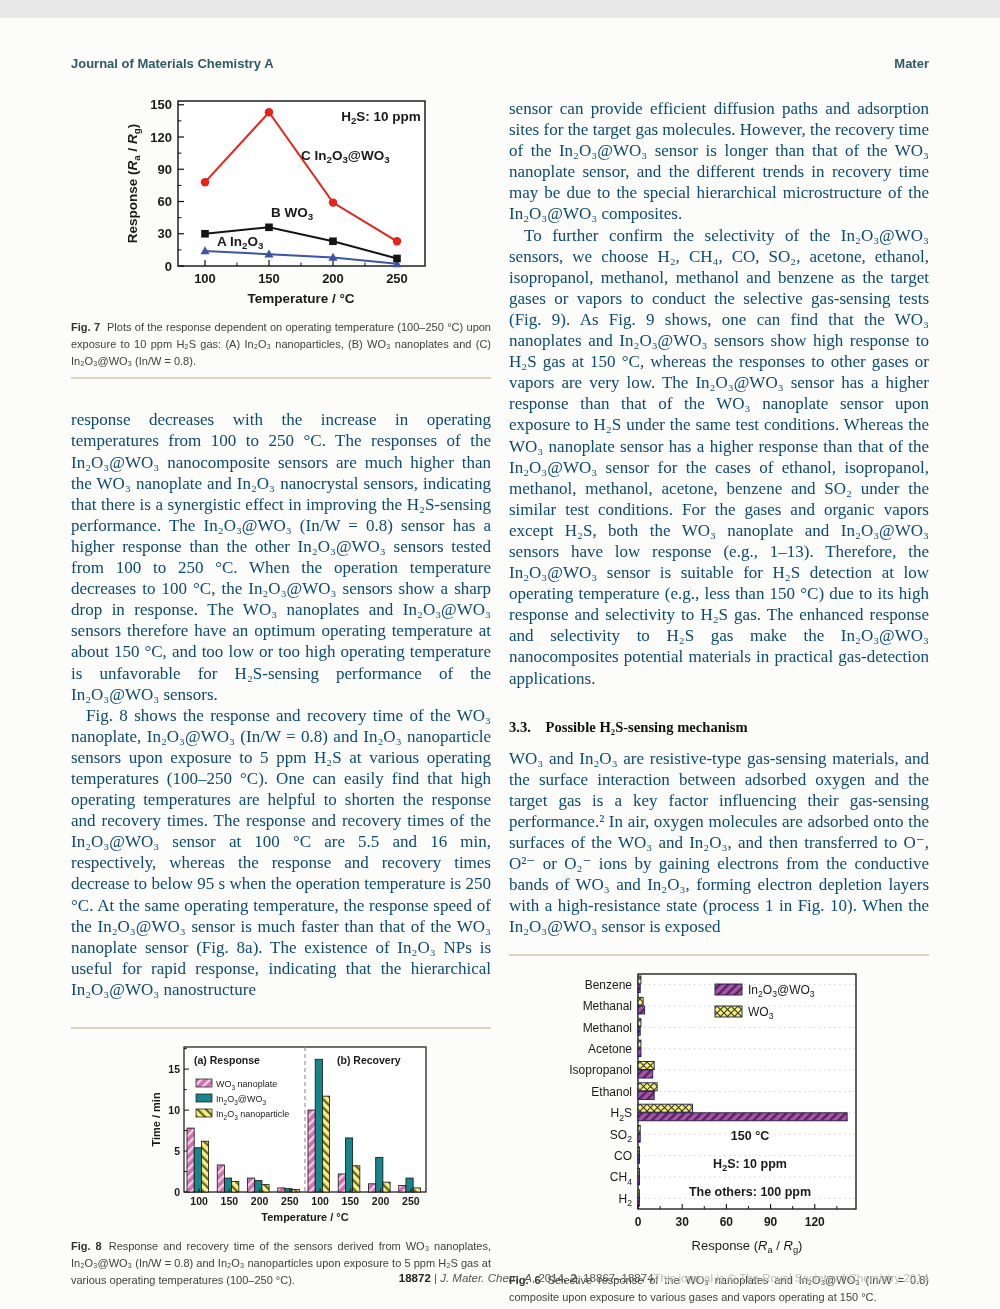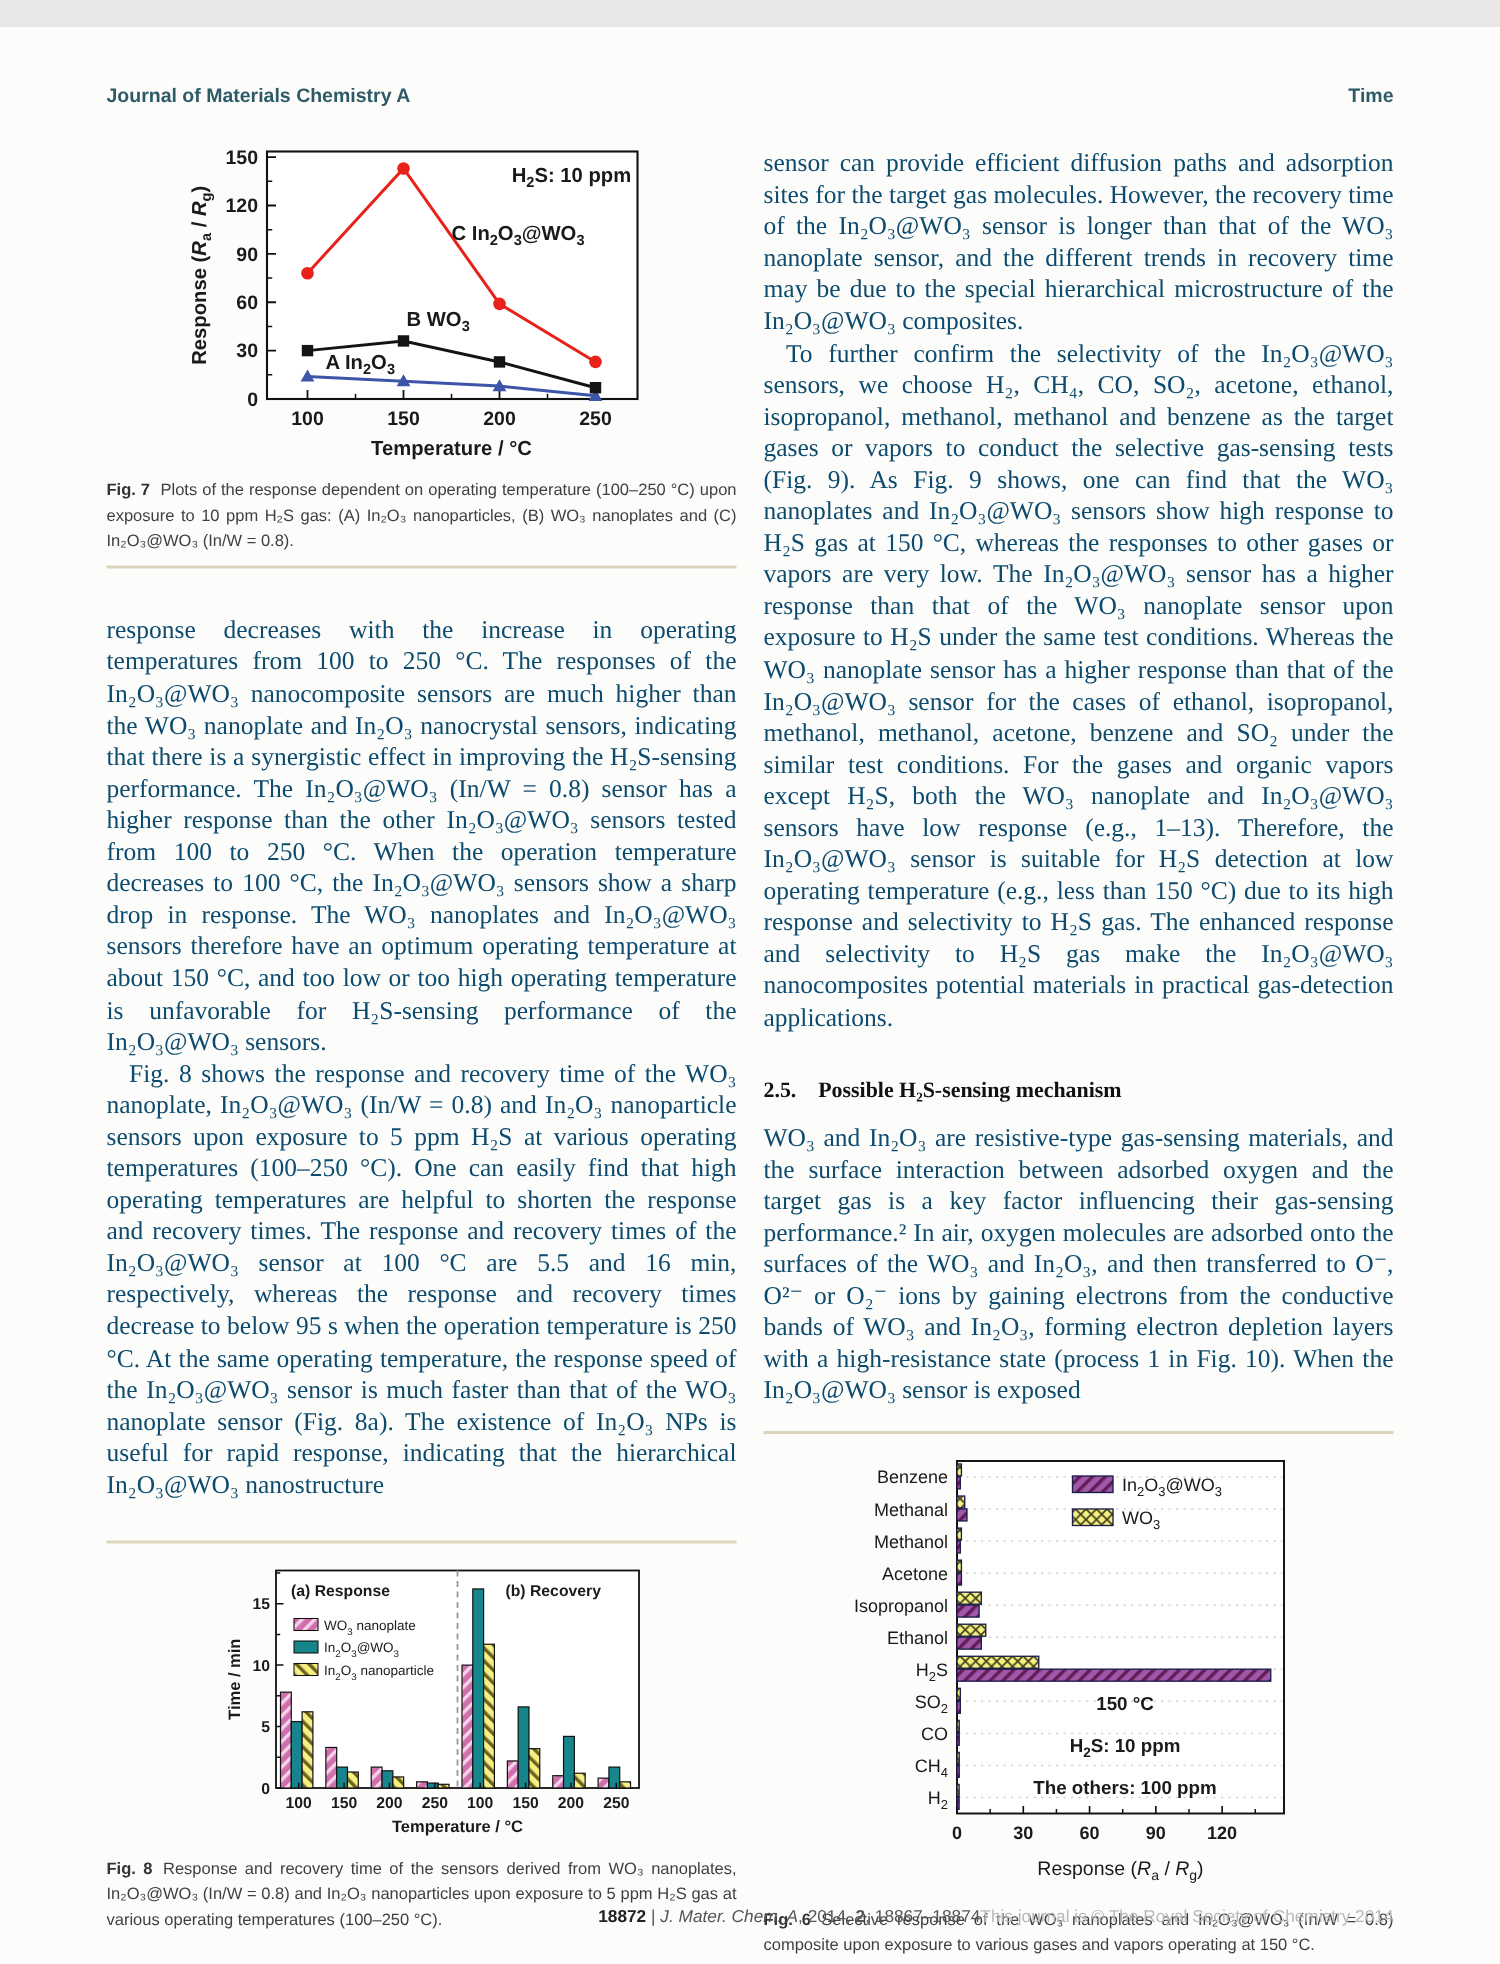--- a/index.html
+++ b/index.html
@@ -35,21 +35,21 @@
   .h-top{margin-top:30px;}
   .p-after-h{margin-top:12px;}
 </style>
 </head>
 <body>
 
 <div class="page">
 
   <div class="pg-header">
     <span>Journal of Materials Chemistry A</span>
-    <span>Time</span>
+    <span>Mater</span>
   </div>
 
   <div class="col left">
     <svg id="fig7" class="fig7-svg" width="420" height="215">
         <rect x="107" y="3" width="247" height="165" fill="#fff" stroke="#111" stroke-width="1.4"></rect>
         <line x1="134" y1="168" x2="134" y2="162" stroke="#111" stroke-width="1.2"></line>
         <text x="134" y="185" text-anchor="middle" font-size="13" font-family="Liberation Sans, DejaVu Sans, sans-serif" fill="#1a1a1a" font-weight="600"><tspan>100</tspan></text>
         <line x1="198" y1="168" x2="198" y2="162" stroke="#111" stroke-width="1.2"></line>
         <text x="198" y="185" text-anchor="middle" font-size="13" font-family="Liberation Sans, DejaVu Sans, sans-serif" fill="#1a1a1a" font-weight="600"><tspan>150</tspan></text>
         <line x1="262" y1="168" x2="262" y2="162" stroke="#111" stroke-width="1.2"></line>
@@ -178,21 +178,21 @@
         <text x="67" y="79.5" text-anchor="start" font-size="9" font-family="Liberation Sans, DejaVu Sans, sans-serif" fill="#1a1a1a" font-weight="400"><tspan>In</tspan><tspan dy="3.4" font-size="72%">2</tspan><tspan dy="-3.4">O</tspan><tspan dy="3.4" font-size="72%">3</tspan><tspan dy="-3.4"> nanoparticle</tspan></text>
         <text x="156" y="184" text-anchor="middle" font-size="11" font-family="Liberation Sans, DejaVu Sans, sans-serif" fill="#1a1a1a" font-weight="600"><tspan>Temperature / °C</tspan></text>
         <text x="11" y="82.5" text-anchor="middle" font-size="11" font-family="Liberation Sans, DejaVu Sans, sans-serif" fill="#1a1a1a" font-weight="600" transform="rotate(-90 11 82.5)"><tspan>Time / min</tspan></text>
       </svg>
     <p class="caption"><span class="cap-label">Fig. 8</span><span>Response and recovery time of the sensors derived from WO₃ nanoplates, In₂O₃@WO₃ (In/W = 0.8) and In₂O₃ nanoparticles upon exposure to 5 ppm H₂S gas at various operating temperatures (100–250 °C).</span></p>
   </div>
 
   <div class="col right">
     <p class="body-text">sensor can provide efficient diffusion paths and adsorption sites for the target gas molecules. However, the recovery time of the In₂O₃@WO₃ sensor is longer than that of the WO₃ nanoplate sensor, and the different trends in recovery time may be due to the special hierarchical microstructure of the In₂O₃@WO₃ composites.</p>
     <p class="body-text indent">To further confirm the selectivity of the In₂O₃@WO₃ sensors, we choose H₂, CH₄, CO, SO₂, acetone, ethanol, isopropanol, methanol, methanol and benzene as the target gases or vapors to conduct the selective gas-sensing tests (Fig. 9). As Fig. 9 shows, one can find that the WO₃ nanoplates and In₂O₃@WO₃ sensors show high response to H₂S gas at 150 °C, whereas the responses to other gases or vapors are very low. The In₂O₃@WO₃ sensor has a higher response than that of the WO₃ nanoplate sensor upon exposure to H₂S under the same test conditions. Whereas the WO₃ nanoplate sensor has a higher response than that of the In₂O₃@WO₃ sensor for the cases of ethanol, isopropanol, methanol, methanol, acetone, benzene and SO₂ under the similar test conditions. For the gases and organic vapors except H₂S, both the WO₃ nanoplate and In₂O₃@WO₃ sensors have low response (e.g., 1–13). Therefore, the In₂O₃@WO₃ sensor is suitable for H₂S detection at low operating temperature (e.g., less than 150 °C) due to its high response and selectivity to H₂S gas. The enhanced response and selectivity to H₂S gas make the In₂O₃@WO₃ nanocomposites potential materials in practical gas-detection applications.</p>
-    <h3 class="sec-head h-top">2.5. Possible H₂S-sensing mechanism</h3>
+    <h3 class="sec-head h-top">3.3. Possible H₂S-sensing mechanism</h3>
     <p class="body-text p-after-h">WO₃ and In₂O₃ are resistive-type gas-sensing materials, and the surface interaction between adsorbed oxygen and the target gas is a key factor influencing their gas-sensing performance.² In air, oxygen molecules are adsorbed onto the surfaces of the WO₃ and In₂O₃, and then transferred to O⁻, O²⁻ or O₂⁻ ions by gaining electrons from the conductive bands of WO₃ and In₂O₃, forming electron depletion layers with a high-resistance state (process 1 in Fig. 10). When the In₂O₃@WO₃ sensor is exposed</p>
     <div class="rule rule-c"></div>
     <svg id="fig9" class="fig9-svg" width="396" height="300">
         <rect x="103" y="10" width="218" height="235" fill="#fff" stroke="#111" stroke-width="1.3"></rect>
         <line x1="104" y1="20.68181818181818" x2="320" y2="20.68181818181818" stroke="#d2d2d2" stroke-width="1" stroke-dasharray="1.5,3.5"></line>
         <line x1="104" y1="42.04545454545455" x2="320" y2="42.04545454545455" stroke="#d2d2d2" stroke-width="1" stroke-dasharray="1.5,3.5"></line>
         <line x1="104" y1="63.40909090909091" x2="320" y2="63.40909090909091" stroke="#d2d2d2" stroke-width="1" stroke-dasharray="1.5,3.5"></line>
         <line x1="104" y1="84.77272727272728" x2="320" y2="84.77272727272728" stroke="#d2d2d2" stroke-width="1" stroke-dasharray="1.5,3.5"></line>
         <line x1="104" y1="106.13636363636364" x2="320" y2="106.13636363636364" stroke="#d2d2d2" stroke-width="1" stroke-dasharray="1.5,3.5"></line>
         <line x1="104" y1="127.5" x2="320" y2="127.5" stroke="#d2d2d2" stroke-width="1" stroke-dasharray="1.5,3.5"></line>

